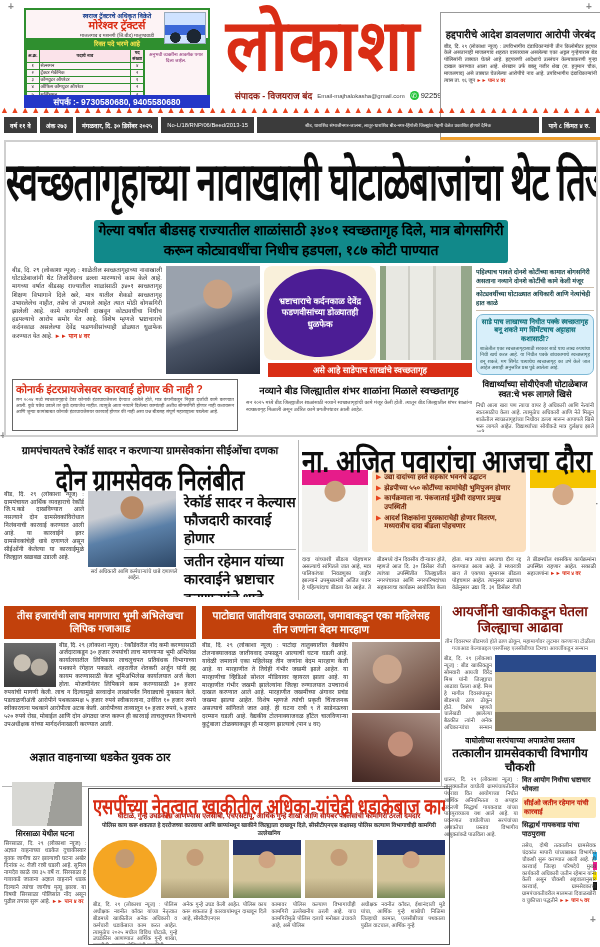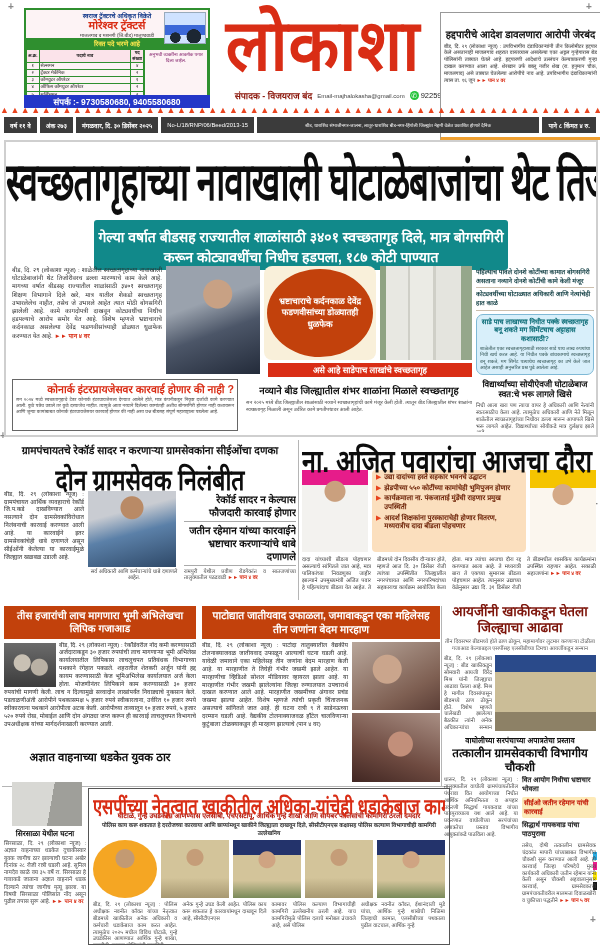--- a/index.html
+++ b/index.html
@@ -56,59 +56,59 @@
   .dateline{left:4px;top:117px;width:592px;height:16px;display:flex;gap:3px;}
   .dl-seg{background:#3b3b3b;color:#fff;font-size:6.3px;font-weight:bold;display:flex;align-items:center;
           justify-content:center;padding:0 6px;white-space:nowrap;overflow:hidden;}
   .dl-flex{flex:1;font-size:4.6px;font-weight:normal;}
 
   
   .frame{left:4px;top:140px;width:590px;height:293px;border:2px solid #cfcfcf;background:#fff;}
   .lead-h{position:absolute;left:0;top:2px;width:100%;height:66px;font-size:35px;font-weight:bold;color:#0d0d0d;
           text-align:center;white-space:nowrap;transform:scaleY(1.5);transform-origin:top center;letter-spacing:-1px;overflow:hidden;}
   .lead-sub{position:absolute;left:88px;right:88px;top:78px;height:42px;background:#11898a;border-radius:3px;
-            color:#ffffff;font-size:14px;font-weight:bold;text-align:center;line-height:1.4;padding-top:8px;}
+            color:#000000;font-size:14px;font-weight:bold;text-align:center;line-height:1.4;padding-top:1px;}
   .lead-body{left:6px;top:124px;width:150px;height:108px;}
   .fadnavis{left:160px;top:124px;width:94px;height:108px;
      background:radial-gradient(circle at 55% 26%, #c8a184 0 14px, rgba(0,0,0,0) 15px),
                 linear-gradient(160deg,#9aa2ad 0 35%, #4c5668 60%, #232b3a);}
   .creambox{left:258px;top:124px;width:112px;height:94px;background:#f9f0da;border-radius:8px;}
-  .badge{position:absolute;left:3px;top:3px;width:106px;height:88px;border-radius:50%;background:#c2410c;
+  .badge{position:absolute;left:3px;top:3px;width:106px;height:88px;border-radius:50%;background:#4c1d95;
          color:#fff;font-size:8.6px;font-weight:bold;display:flex;align-items:center;justify-content:center;
          text-align:center;padding:4px;box-sizing:border-box;line-height:1.3;}
   .toilet{left:374px;top:124px;width:92px;height:94px;
      background:linear-gradient(90deg,#8fa383 0 7%, #e8e8e2 7% 30%, #cfcfc7 30% 33%, #ebebe5 33% 58%,
                 #cfcfc7 58% 61%, #e4e4de 61% 88%, #95a78b 88%),
                 linear-gradient(#b9c2b3 0 12%, #dddfd8 12%);}
   .toilet-cap{left:262px;top:221px;width:204px;height:14px;background:#d92d15;color:#fff;font-size:8.4px;
               font-weight:bold;text-align:center;line-height:14px;}
   .leadright{left:470px;top:124px;width:118px;height:166px;}
   .lr-point{font-size:6.4px;font-weight:bold;color:#123f44;line-height:1.35;padding:2px 0;border-bottom:1px solid #cdbfae;}
   .bluebox{margin-top:3px;background:#d8effa;border:1px solid #7fb9d6;border-radius:7px;padding:3px;}
   .bluebox-t{font-size:6.8px;font-weight:bold;color:#0a6b75;text-align:center;line-height:1.3;}
   .bluebox-b{font-size:4.8px;color:#355;line-height:1.3;text-align:justify;margin-top:2px;}
   .vid-h{font-size:8.4px;font-weight:bold;color:#111;text-align:center;line-height:1.25;margin-top:4px;}
   .konark{left:6px;top:237px;width:226px;height:52px;border:1px solid #666;padding:2px 3px;box-sizing:border-box;}
-  .konark-h{font-size:10.6px;font-weight:bold;color:#d92d15;text-align:right;}
+  .konark-h{font-size:10.6px;font-weight:bold;color:#d92d15;text-align:left;}
   .konark-b{font-size:4.7px;color:#555;line-height:1.3;text-align:justify;margin-top:1px;}
   .shambhar{left:240px;top:243px;width:226px;height:46px;}
   .shambhar-h{font-size:9.8px;font-weight:bold;color:#111;text-align:center;line-height:1.2;}
   .shambhar-b{font-size:5px;color:#444;line-height:1.35;text-align:justify;margin-top:2px;}
 
   
   .gram{left:4px;top:444px;width:292px;height:164px;}
   .gram-k{font-size:10.5px;font-weight:bold;color:#111;text-align:center;line-height:1.2;}
   .gram-h{font-size:23px;font-weight:bold;color:#0d0d0d;text-align:center;white-space:nowrap;
           transform:scaleY(1.25);transform-origin:top center;height:28px;margin-top:2px;}
   .gram-row{display:flex;gap:4px;margin-top:4px;height:106px;overflow:hidden;}
   .gram-photo{width:88px;height:76px;flex:none;
      background:radial-gradient(circle at 50% 22%, #b98a66 0 11px, rgba(0,0,0,0) 12px),
                 linear-gradient(165deg,#c9ccd2 0 30%, #5b80a8 55%, #2e4867);}
   .gram-sub{width:100px;flex:none;}
-  .gram-sp{font-size:10px;font-weight:bold;color:#111;text-align:right;line-height:1.3;
+  .gram-sp{font-size:14px;font-weight:bold;color:#111;text-align:left;line-height:1.3;
            border-bottom:1px solid #aaa;padding:2px 0;}
   .ajit{left:302px;top:438px;width:294px;height:164px;}
   .ajit-h{font-size:25px;font-weight:bold;color:#0d0d0d;text-align:center;white-space:nowrap;
           transform:scaleY(1.25);transform-origin:top center;height:32px;}
   .ajit-row{display:flex;gap:4px;height:82px;overflow:hidden;}
   .ajit-photo{width:66px;flex:none;
      background:radial-gradient(circle at 50% 26%, #caa07e 0 10px, rgba(0,0,0,0) 11px),
                 linear-gradient(180deg,#e61c8a 0 18%, #f3f2ef 18% 100%);}
   .pankaja-photo{width:66px;flex:none;
      background:radial-gradient(circle at 50% 30%, #d4a987 0 10px, rgba(0,0,0,0) 11px),

